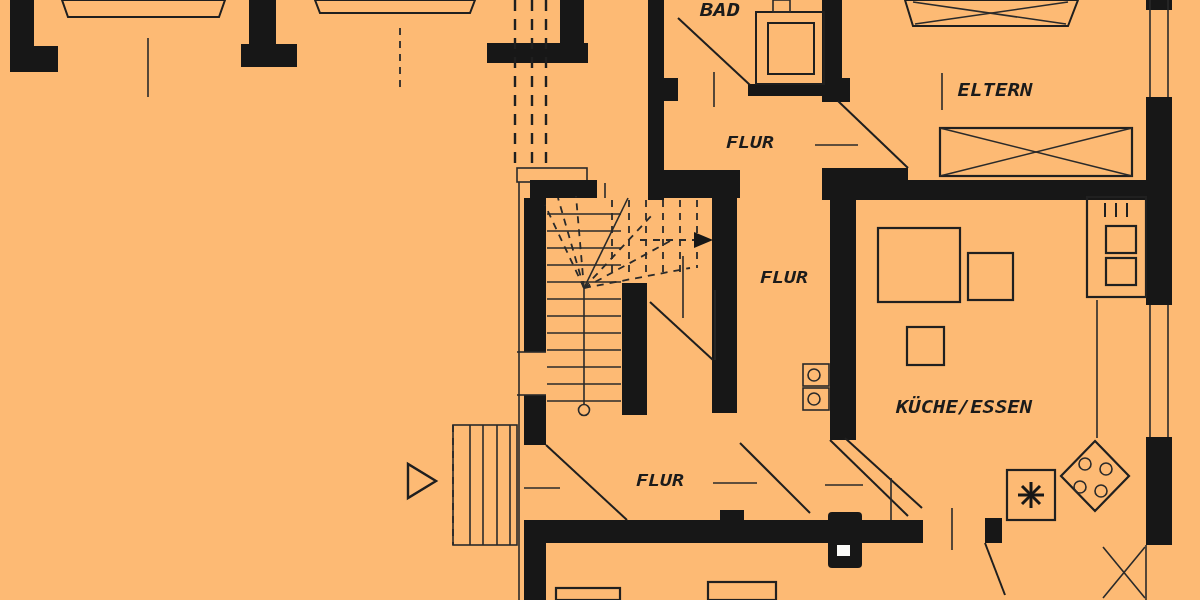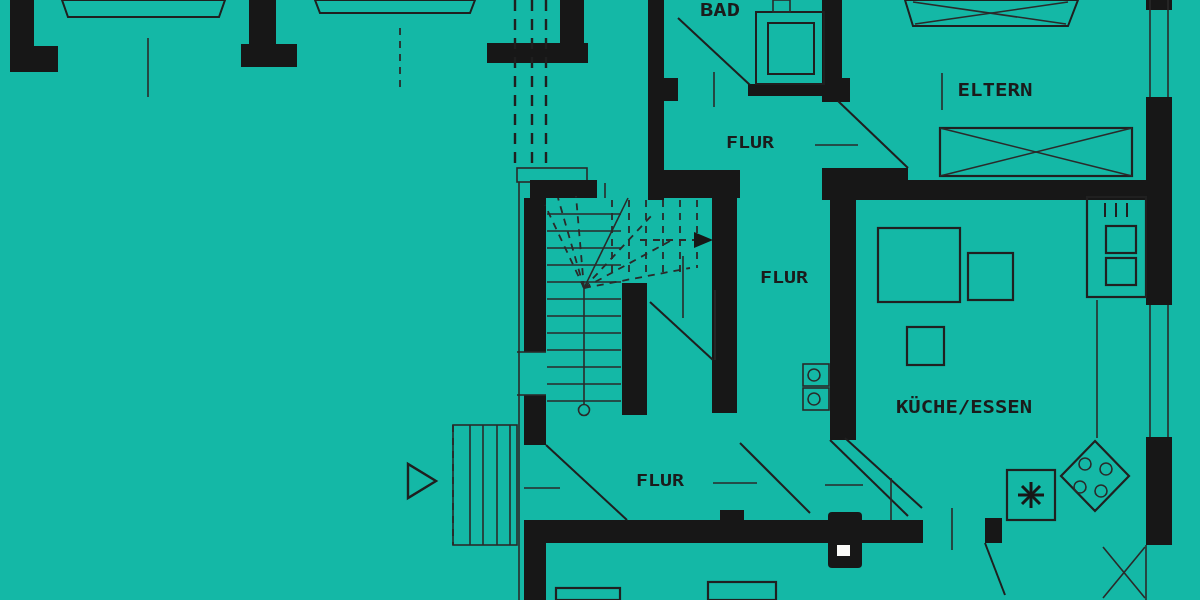--- a/index.html
+++ b/index.html
@@ -1,17 +1,17 @@
 <!DOCTYPE html>
 <html><head>
 <meta charset="utf-8">
 <style>
   html,body{margin:0;padding:0;background:#e8e8e6;}
-  .page{width:1200px;height:600px;position:relative;background:#14b8a6;overflow:hidden;
-        font-family:"DejaVu Sans Mono","Liberation Mono",monospace;}
+  .page{width:1200px;height:600px;position:relative;background:#fdba74;overflow:hidden;
+        font-family:"DejaVu Sans Mono","Liberation Mono",monospace;font-style:italic;}
   svg{display:block}
   .lbl{font-family:"DejaVu Sans Mono","Liberation Mono",monospace;font-weight:bold;fill:#1b1b1b;}
   .wall{fill:#171717;stroke:none}
   .thin{fill:none;stroke:#1f1f1f;stroke-width:2}
   .thin15{fill:none;stroke:#2a2a2a;stroke-width:1.6}
   .furn{fill:none;stroke:#202020;stroke-width:2.2}
   .dash{fill:none;stroke:#1f1f1f;stroke-width:2.4;stroke-dasharray:11 8}
   .dashf{fill:none;stroke:#2a2a2a;stroke-width:1.8;stroke-dasharray:7 6}
 </style>
 </head>

